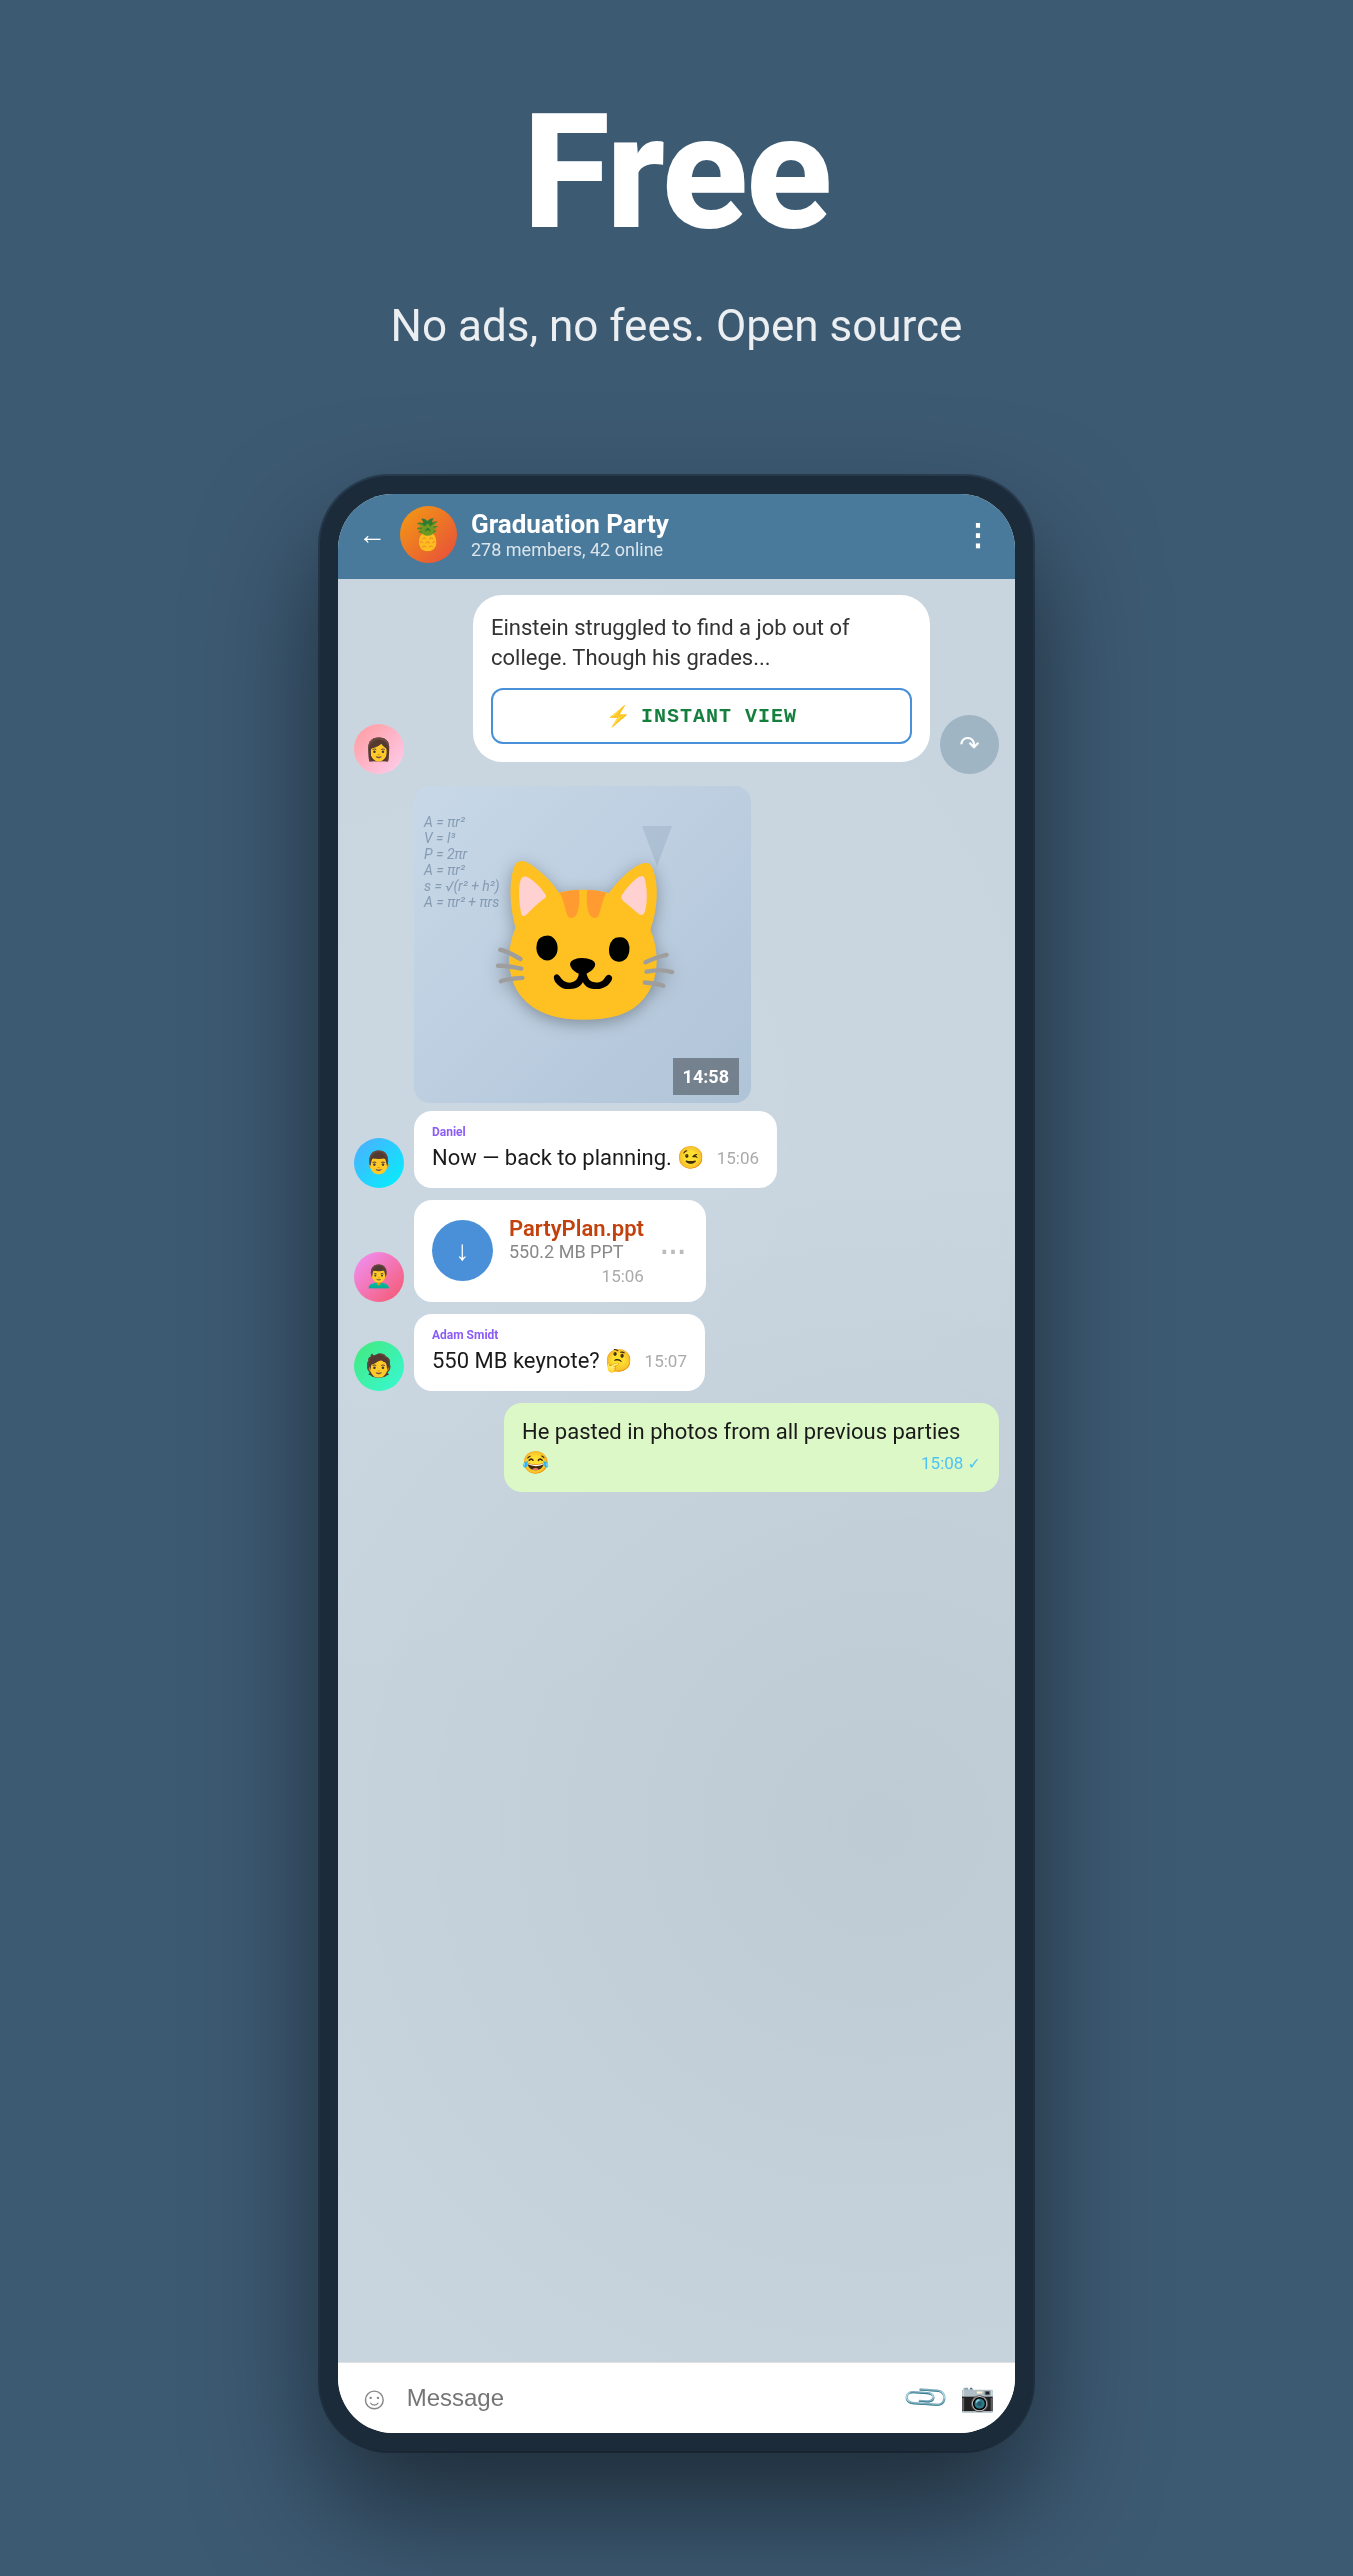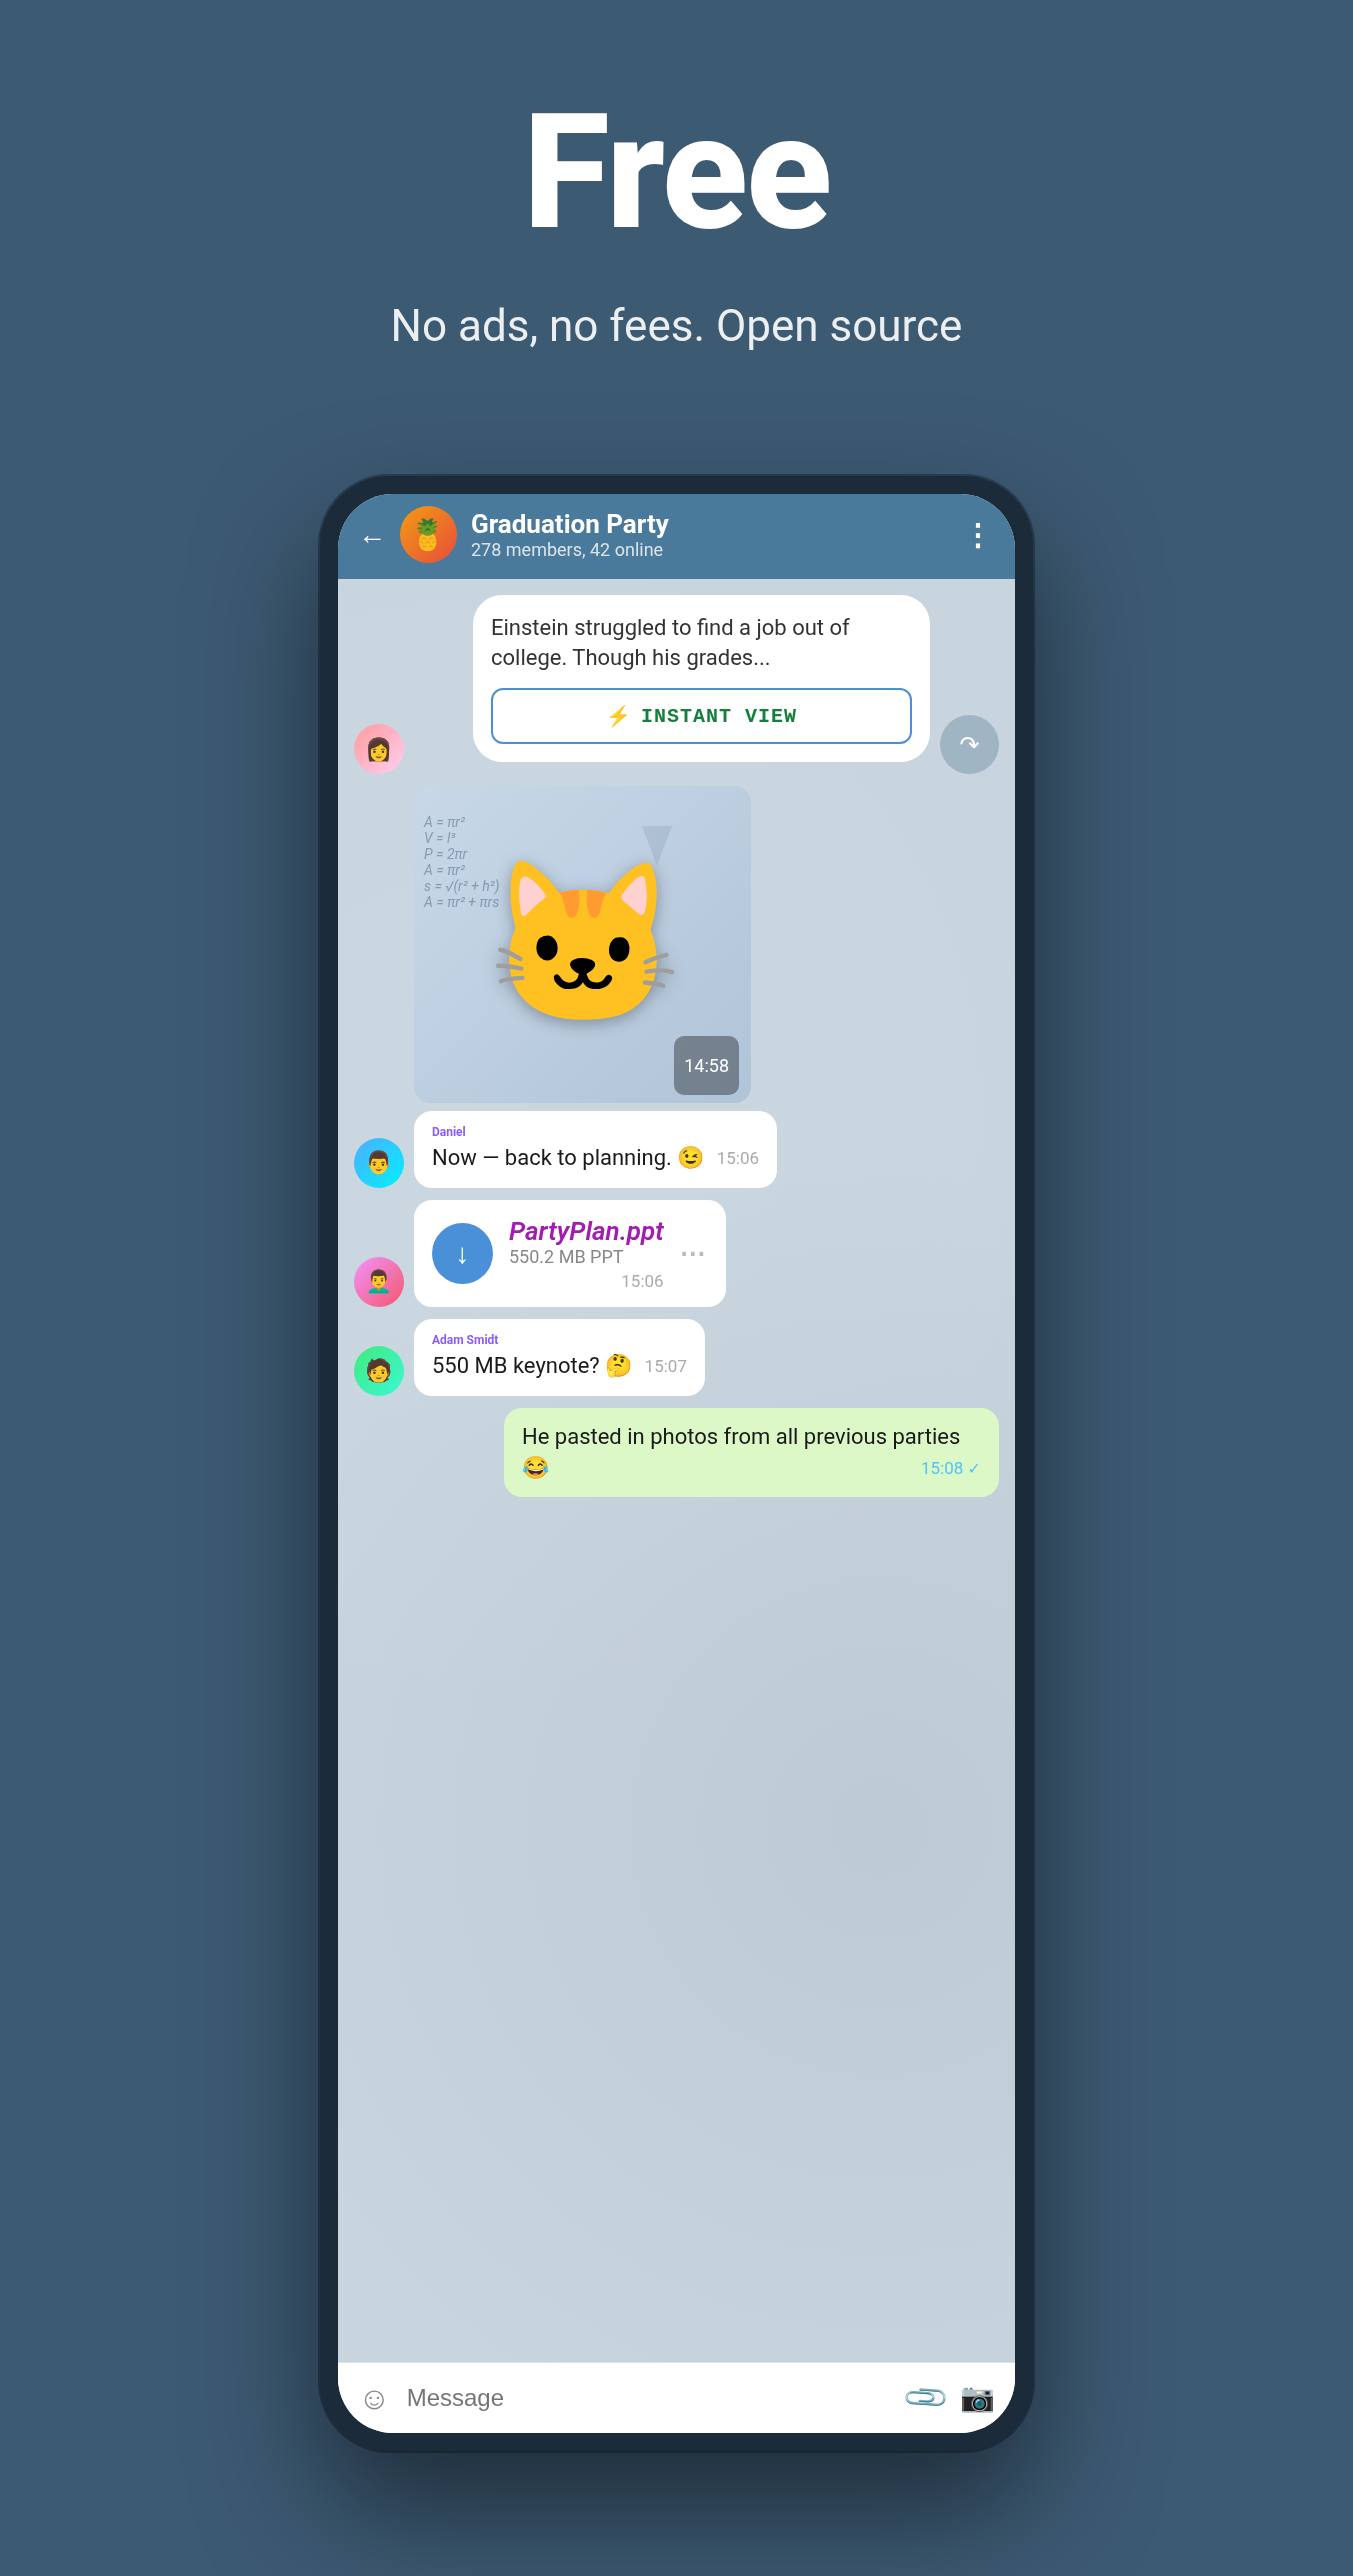--- a/index.html
+++ b/index.html
@@ -257,25 +257,26 @@
       z-index: 2;
       filter: drop-shadow(0 4px 8px rgba(0,0,0,0.3));
       transform: scaleX(-1);
     }
 
     .sticker-time {
       position: absolute;
       bottom: 8px;
       right: 12px;
       background: rgba(0,0,0,0.35);
-      border-radius: 10px;
-      padding: 19px 10px;
+      border-radius: 0;
+      padding: 8px 10px;
       color: white;
       font-size: 18px;
       z-index: 4;
+      font-weight: bold;
     }
 
     
     .sender-name {
       font-size: 12px;
       font-weight: 700;
       color: #8b5cf6;
       margin-bottom: 4px;
     }
 
@@ -324,24 +325,23 @@
       color: white;
       font-size: 28px;
       flex-shrink: 0;
     }
 
     .file-info {
       flex: 1;
     }
 
     .file-name {
-      font-size: 26px;
+      font-size: 22px;
       font-weight: 600;
-      color: #a21caf;
-      font-style: italic;
+      color: #c2410c;
     }
 
     .file-size {
       font-size: 18px;
       color: #888;
     }
 
     .file-more {
       color: #bbb;
       font-size: 26px;

